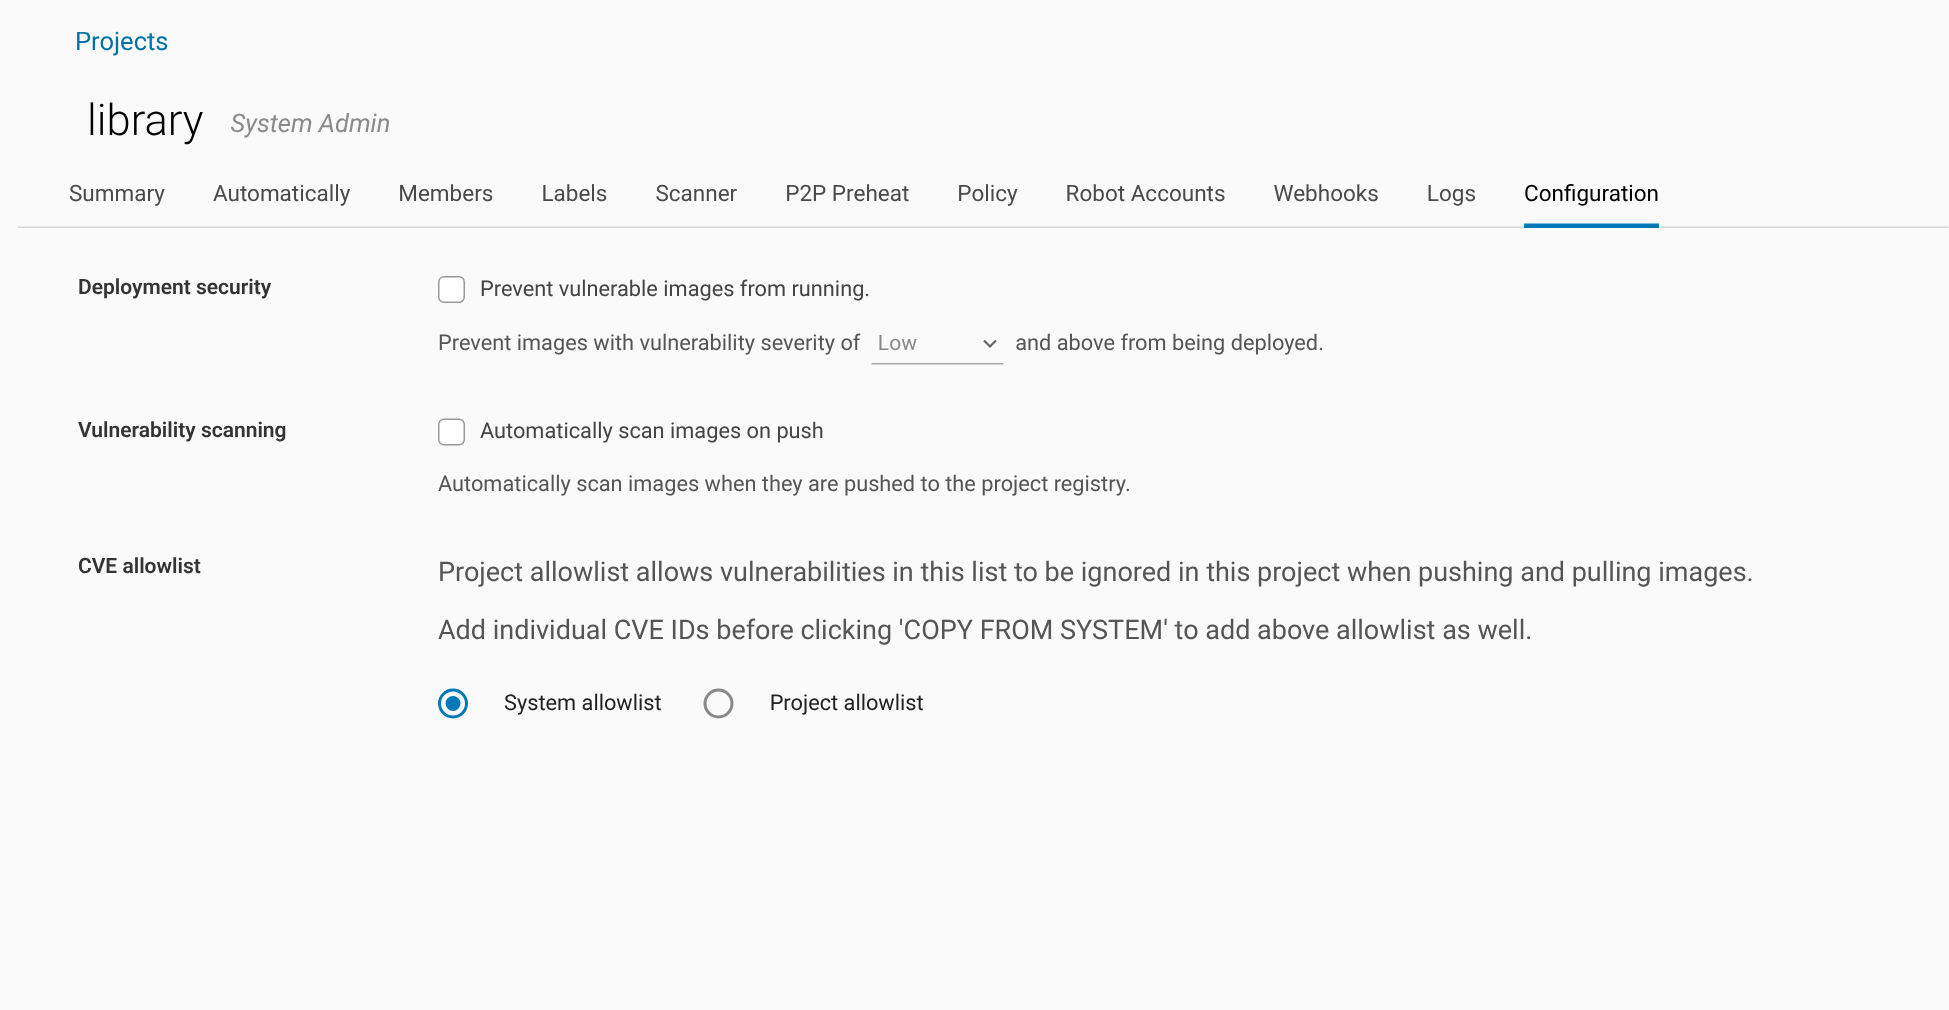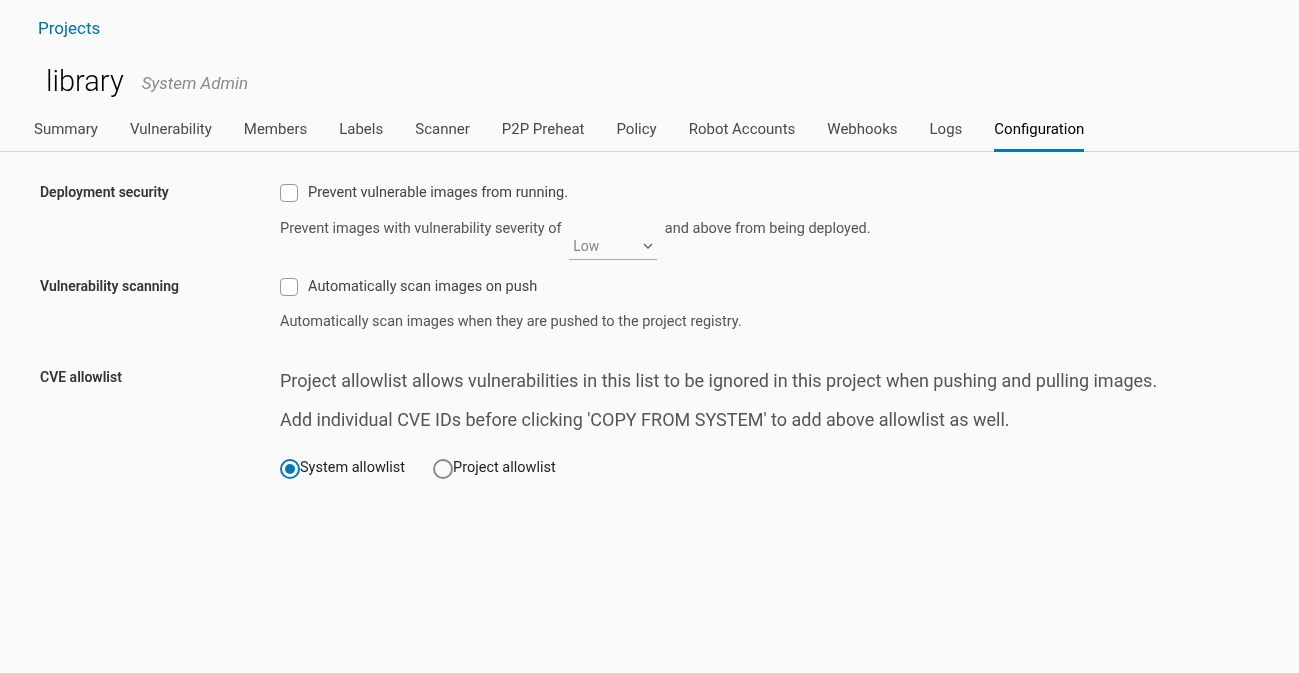--- a/index.html
+++ b/index.html
@@ -5,21 +5,21 @@
   * { box-sizing: border-box; }
   body {
     margin: 0;
     font-family: -apple-system, BlinkMacSystemFont, "Segoe UI", Roboto, "Helvetica Neue", Arial, sans-serif;
     background: #fafafa;
     color: #565656;
     font-size: 14px;
     width: 1299px;
   }
   .page {
-    padding: 10px 0 40px 0;
+    padding: 10px 0 40px 12px;
     border-radius: 10px;
   }
   .breadcrumb {
     padding: 8px 0 8px 38px;
   }
   .breadcrumb a {
     color: #0072a3;
     font-size: 17px;
     text-decoration: none;
     cursor: pointer;
@@ -124,35 +124,35 @@
     align-items: center;
     border-bottom: 1px solid #aaa;
     padding: 0 4px 2px 4px;
     margin: 0 4px;
     width: 88px;
     justify-content: space-between;
     color: #888;
     font-size: 14px;
     cursor: pointer;
     position: relative;
-    top: 18px;
+    top: 0;
   }
   .select svg {
     width: 10px;
     height: 10px;
   }
   .radio-row {
     display: flex;
     gap: 28px;
     margin-top: 24px;
   }
   .radio-item {
     display: flex;
-    align-items: flex-end;
-    gap: 0;
+    align-items: center;
+    gap: 24px;
     cursor: pointer;
   }
   .radio-outer {
     width: 20px;
     height: 20px;
     border: 2px solid #888;
     border-radius: 50%;
     display: inline-flex;
     align-items: center;
     justify-content: center;
@@ -180,21 +180,21 @@
     <a>Projects</a>
   </div>
 
   <div class="title-row">
     <h1>library</h1>
     <span class="role">System Admin</span>
   </div>
 
   <div class="tabs" id="tabs">
       <div class="tab">Summary</div>
-      <div class="tab">Vulnerability</div>
+      <div class="tab">Automatically</div>
       <div class="tab">Members</div>
       <div class="tab">Labels</div>
       <div class="tab">Scanner</div>
       <div class="tab">P2P Preheat</div>
       <div class="tab">Policy</div>
       <div class="tab">Robot Accounts</div>
       <div class="tab">Webhooks</div>
       <div class="tab">Logs</div>
       <div class="tab active">Configuration</div>
     </div>

